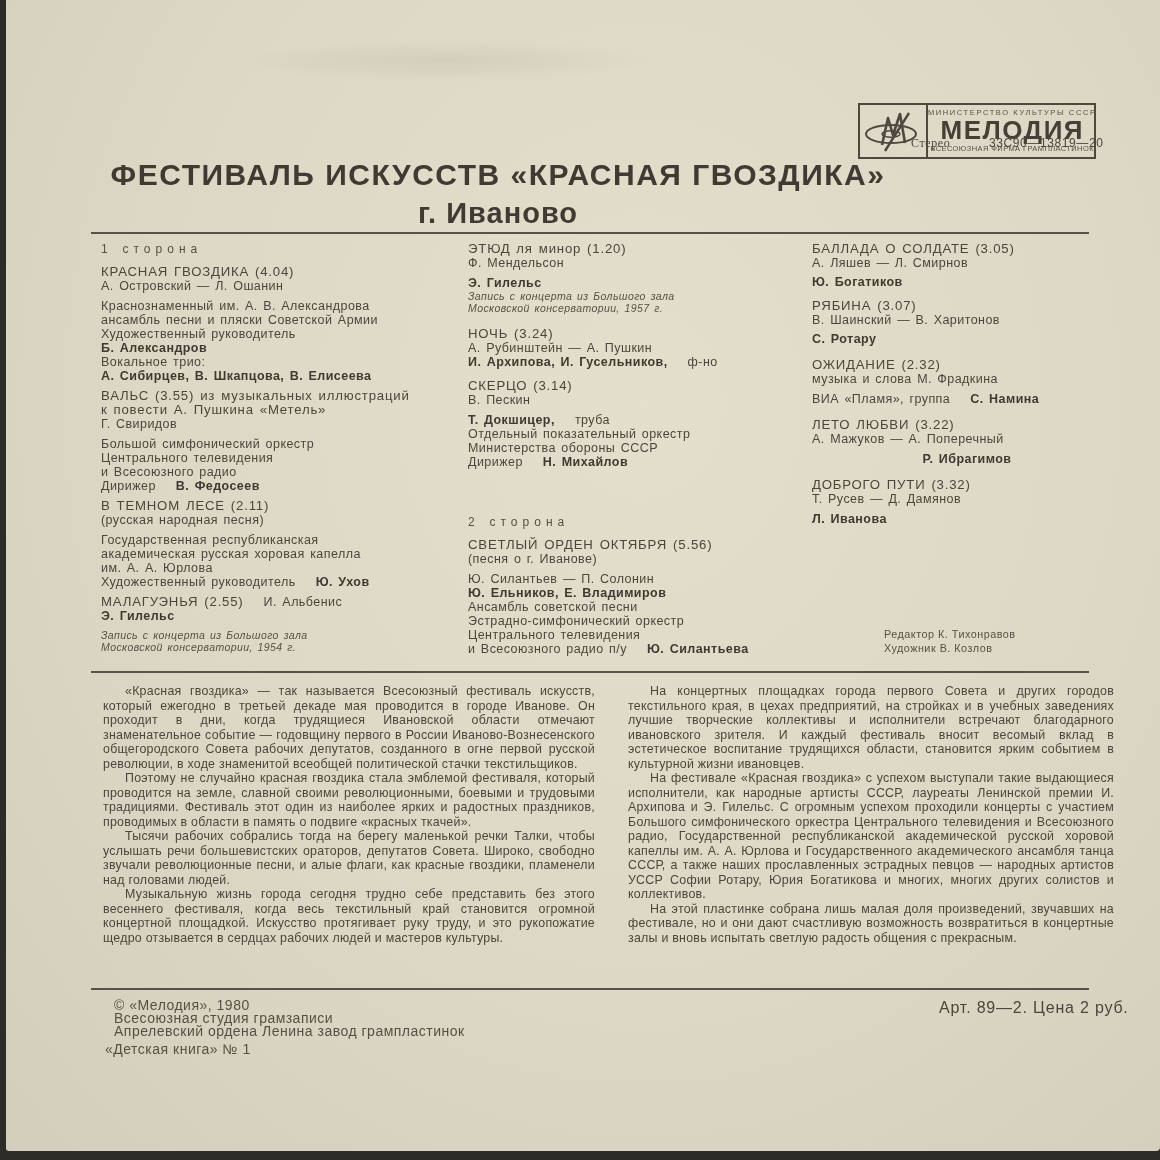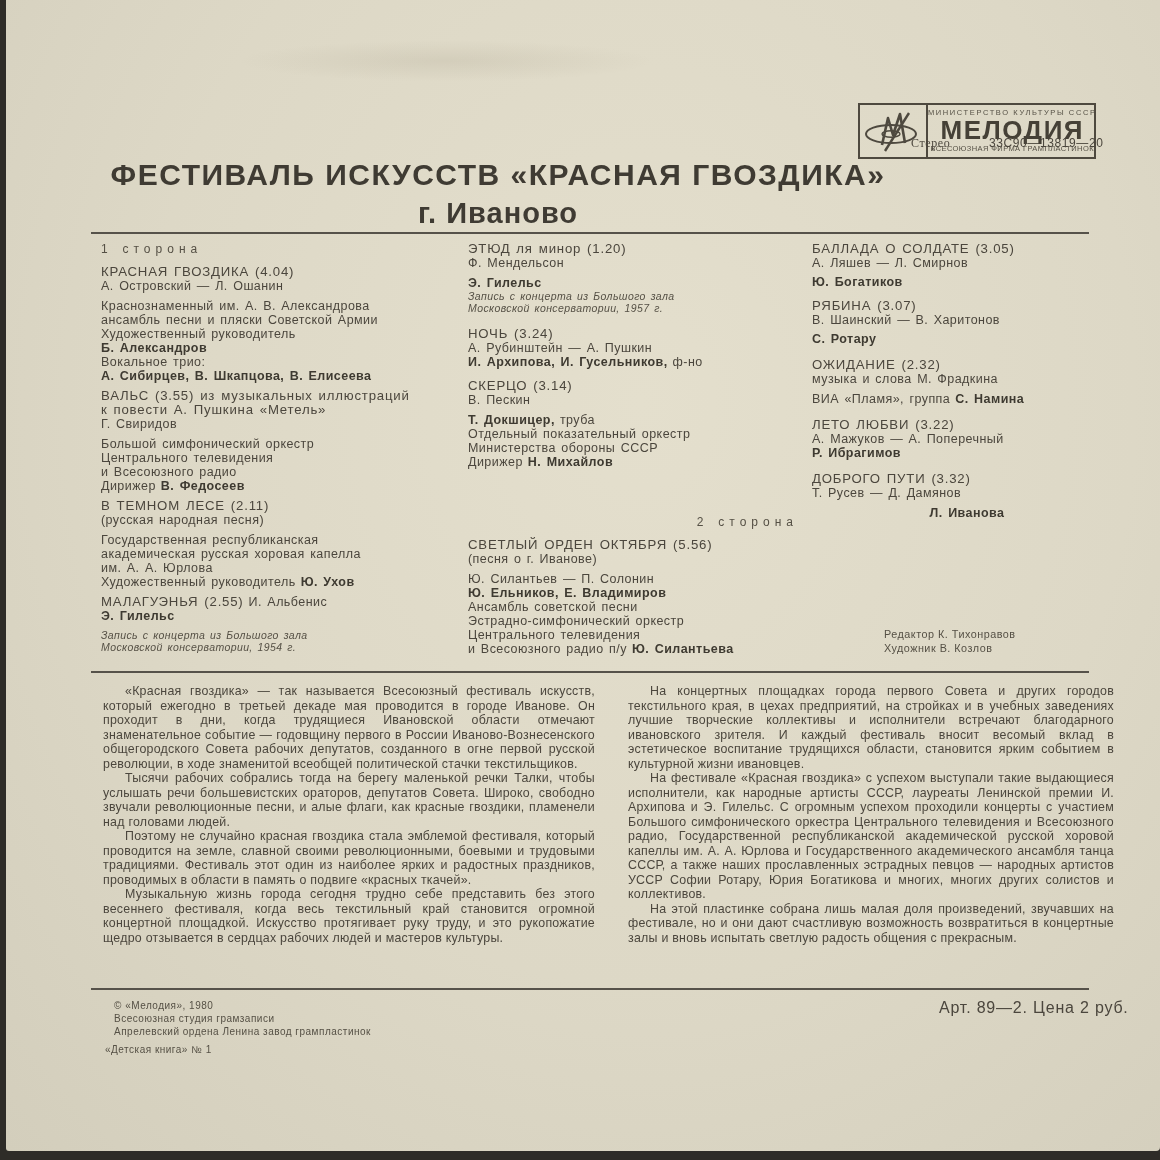--- a/index.html
+++ b/index.html
@@ -29,32 +29,32 @@
   .col{position:absolute;top:242px;font-size:12.5px;line-height:14px;letter-spacing:0.45px;
     word-spacing:1.5px;color:#4b463d;}
   .c1{left:95px;width:330px;}
   .c2{left:462px;width:330px;}
   .c3{left:806px;width:310px;}
   .blk{margin-bottom:6px;}
   .ttl{font-size:13.2px;letter-spacing:0.8px;}
   .bold{font-weight:700;color:#3e3a31;}
   .small{font-size:10.5px;line-height:12.3px;letter-spacing:0.4px;color:#555045;font-style:italic;}
   .sidehead{font-size:12px;letter-spacing:5px;color:#555045;margin-bottom:9px;}
-  .gap2{margin-top:46px;text-align:right;}
-  .ml{margin-left:5px;text-align:center;}
+  .gap2{margin-top:46px;}
+  .ml{margin-left:20px;text-align:center;}
   .credits{position:absolute;left:878px;top:628px;font-size:10.8px;line-height:13.5px;
     letter-spacing:0.5px;color:#555045;}
   
   .essay{position:absolute;top:684px;font-size:12.4px;line-height:14.5px;letter-spacing:0.25px;
     text-align:justify;color:#4b463d;height:300px;overflow:hidden;}
   .eL{left:97px;width:492px;}
   .eR{left:622px;width:486px;}
   .essay p{margin:0;text-indent:22px;}
   
-  .footL{position:absolute;left:108px;top:999px;font-size:10px;line-height:13px;
+  .footL{position:absolute;left:108px;top:999px;font-size:14px;line-height:13px;
     letter-spacing:0.5px;color:#555045;}
   .printer{margin-top:5px;margin-left:-9px;}
   .price{position:absolute;left:933px;top:999px;font-size:16px;letter-spacing:0.8px;color:#4b463d;}
 </style>
 </head>
 <body>
 
 <div class="paper">
   <div class="smudge"></div>
 
@@ -179,40 +179,40 @@
       <div class="bold" style="margin-top:5px;">С. Ротару</div>
     </div>
     <div class="blk" style="margin-top:12px;">
       <div class="ttl">ОЖИДАНИЕ (2.32)</div>
       <div>музыка и слова М. Фрадкина</div>
       <div style="margin-top:6px;"><span>ВИА «Пламя», группа</span><span class="bold ml">С. Намина</span></div>
     </div>
     <div class="blk" style="margin-top:12px;">
       <div class="ttl">ЛЕТО ЛЮБВИ (3.22)</div>
       <div>А. Мажуков — А. Поперечный</div>
-      <div class="bold" style="margin-top:0;">Р. Ибрагимов</div>
+      <div class="bold" style="margin-top:6px;text-align:center;">Р. Ибрагимов</div>
     </div>
     <div class="blk" style="margin-top:12px;">
       <div class="ttl">ДОБРОГО ПУТИ (3.32)</div>
       <div>Т. Русев — Д. Дамянов</div>
-      <div class="bold" style="margin-top:6px;text-align:center;">Л. Иванова</div>
+      <div class="bold" style="margin-top:6px;">Л. Иванова</div>
     </div>
   </div>
 
   <div class="credits">
     <div>Редактор К. Тихонравов</div>
     <div>Художник В. Козлов</div>
   </div>
 
   <div class="rule" style="top:671px;"></div>
 
   <div class="essay eL">
     <p>«Красная гвоздика» — так называется Всесоюзный фестиваль искусств, который ежегодно в третьей декаде мая проводится в городе Иванове. Он проходит в дни, когда трудящиеся Ивановской области отмечают знаменательное событие — годовщину первого в России Иваново-Вознесенского общегородского Совета рабочих депутатов, созданного в огне первой русской революции, в ходе знаменитой всеобщей политической стачки текстильщиков.</p>
+    <p>Поэтому не случайно красная гвоздика стала эмблемой фестиваля, который проводится на земле, славной своими революционными, боевыми и трудовыми традициями. Фестиваль этот один из наиболее ярких и радостных праздников, проводимых в области в память о подвиге «красных ткачей».</p>
     <p>Тысячи рабочих собрались тогда на берегу маленькой речки Талки, чтобы услышать речи большевистских ораторов, депутатов Совета. Широко, свободно звучали революционные песни, и алые флаги, как красные гвоздики, пламенели над головами людей.</p>
-    <p>Поэтому не случайно красная гвоздика стала эмблемой фестиваля, который проводится на земле, славной своими революционными, боевыми и трудовыми традициями. Фестиваль этот один из наиболее ярких и радостных праздников, проводимых в области в память о подвиге «красных ткачей».</p>
     <p>Музыкальную жизнь города сегодня трудно себе представить без этого весеннего фестиваля, когда весь текстильный край становится огромной концертной площадкой. Искусство протягивает руку труду, и это рукопожатие щедро отзывается в сердцах рабочих людей и мастеров культуры.</p>
   </div>
   <div class="essay eR">
     <p>На концертных площадках города первого Совета и других городов текстильного края, в цехах предприятий, на стройках и в учебных заведениях лучшие творческие коллективы и исполнители встречают благодарного ивановского зрителя. И каждый фестиваль вносит весомый вклад в эстетическое воспитание трудящихся области, становится ярким событием в культурной жизни ивановцев.</p>
     <p>На фестивале «Красная гвоздика» с успехом выступали такие выдающиеся исполнители, как народные артисты СССР, лауреаты Ленинской премии И. Архипова и Э. Гилельс. С огромным успехом проходили концерты с участием Большого симфонического оркестра Центрального телевидения и Всесоюзного радио, Государственной республиканской академической русской хоровой капеллы им. А. А. Юрлова и Государственного академического ансамбля танца СССР, а также наших прославленных эстрадных певцов — народных артистов УССР Софии Ротару, Юрия Богатикова и многих, многих других солистов и коллективов.</p>
     <p>На этой пластинке собрана лишь малая доля произведений, звучавших на фестивале, но и они дают счастливую возможность возвратиться в концертные залы и вновь испытать светлую радость общения с прекрасным.</p>
   </div>
 
   <div class="rule" style="top:988px;"></div>
 

